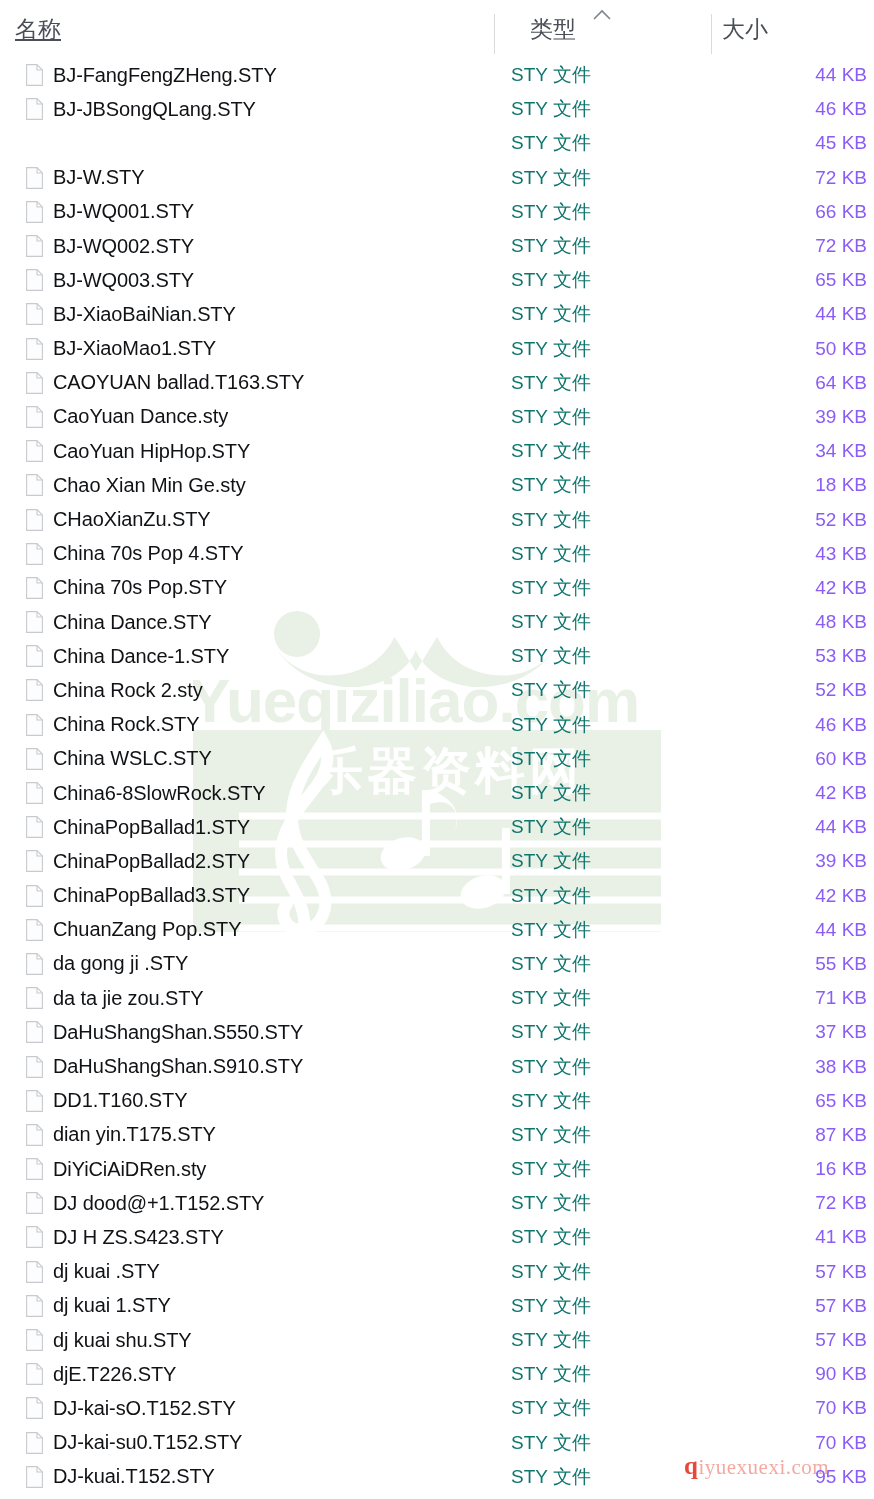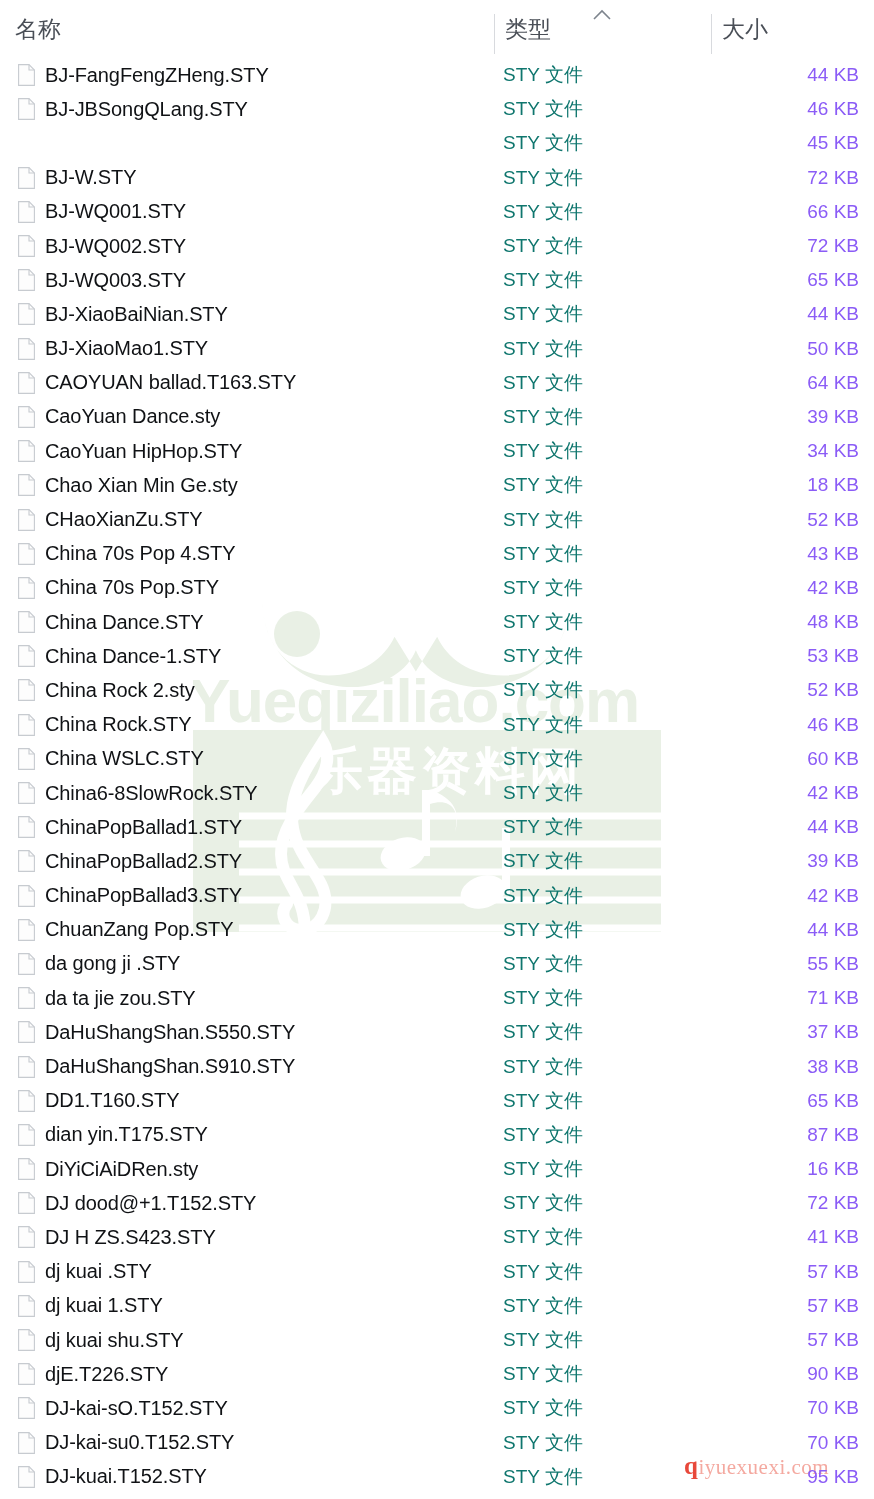--- a/index.html
+++ b/index.html
@@ -68,22 +68,22 @@
     position: absolute;
     top: 0;
     height: 58px;
     display: flex;
     align-items: center;
     color: #4a4f57;
     font-size: 23px;
     font-weight: 400;
     white-space: nowrap;
   }
-  #hdr-name { left: 15px; }
-  #hdr-type { left: 505px; font-family: Liberation Mono, monospace; }
+  #hdr-name { left: 15px; text-decoration: underline; }
+  #hdr-type { left: 530px; font-family: Liberation Mono, monospace; }
   #hdr-size { left: 722px; }
 
   .hdr-divider {
     position: absolute;
     top: 14px;
     width: 1px;
     height: 40px;
     background: #d8dade;
   }
   #div-1 { left: 494px; }
@@ -99,20 +99,21 @@
   }
   #sort-chevron svg { display: block; }
 
   
   #file-list {
     position: absolute;
     left: 0;
     top: 58px;
     width: 874px;
     z-index: 4;
+    padding-left: 8px;
   }
 
   .row {
     position: relative;
     height: 34.2px;
     display: flex;
     align-items: center;
   }
 
   .row .cell-name {

